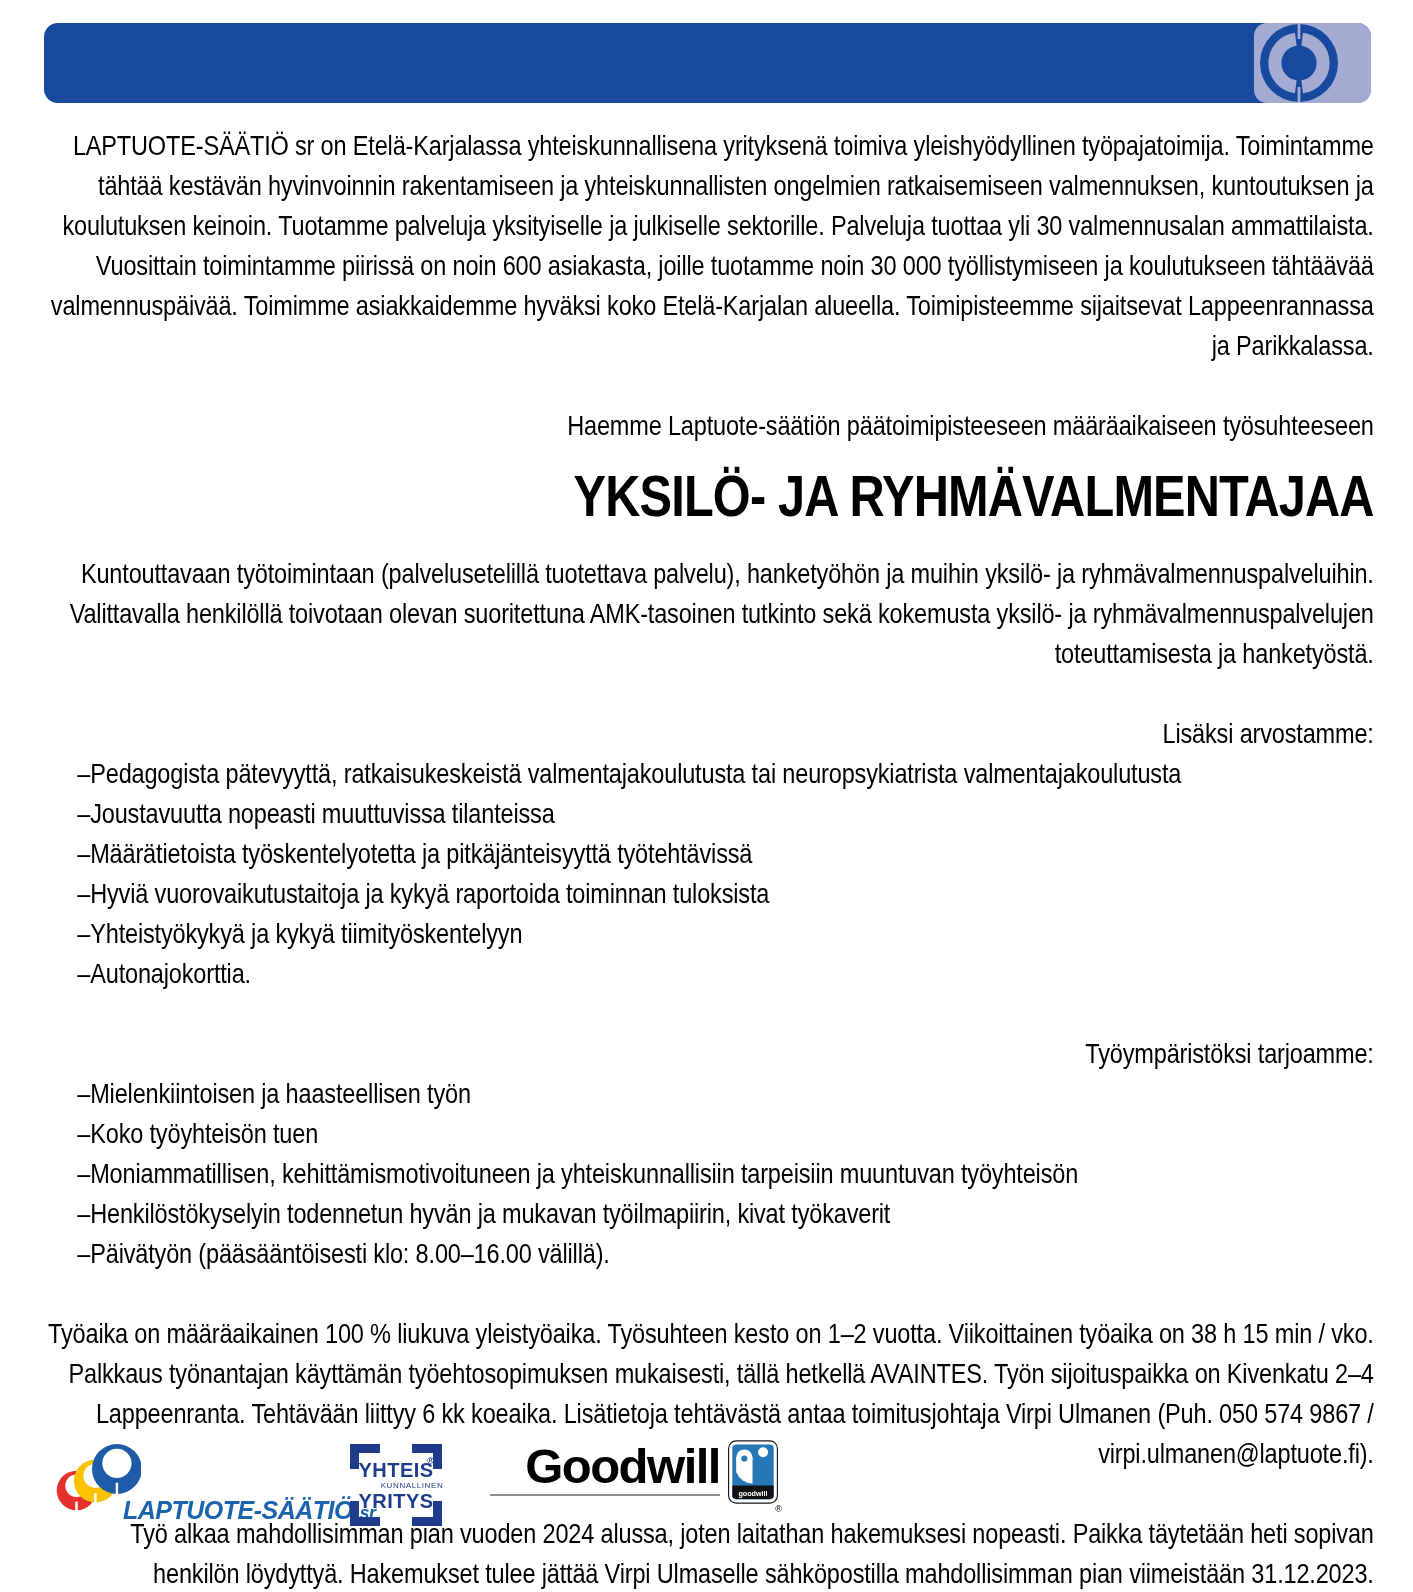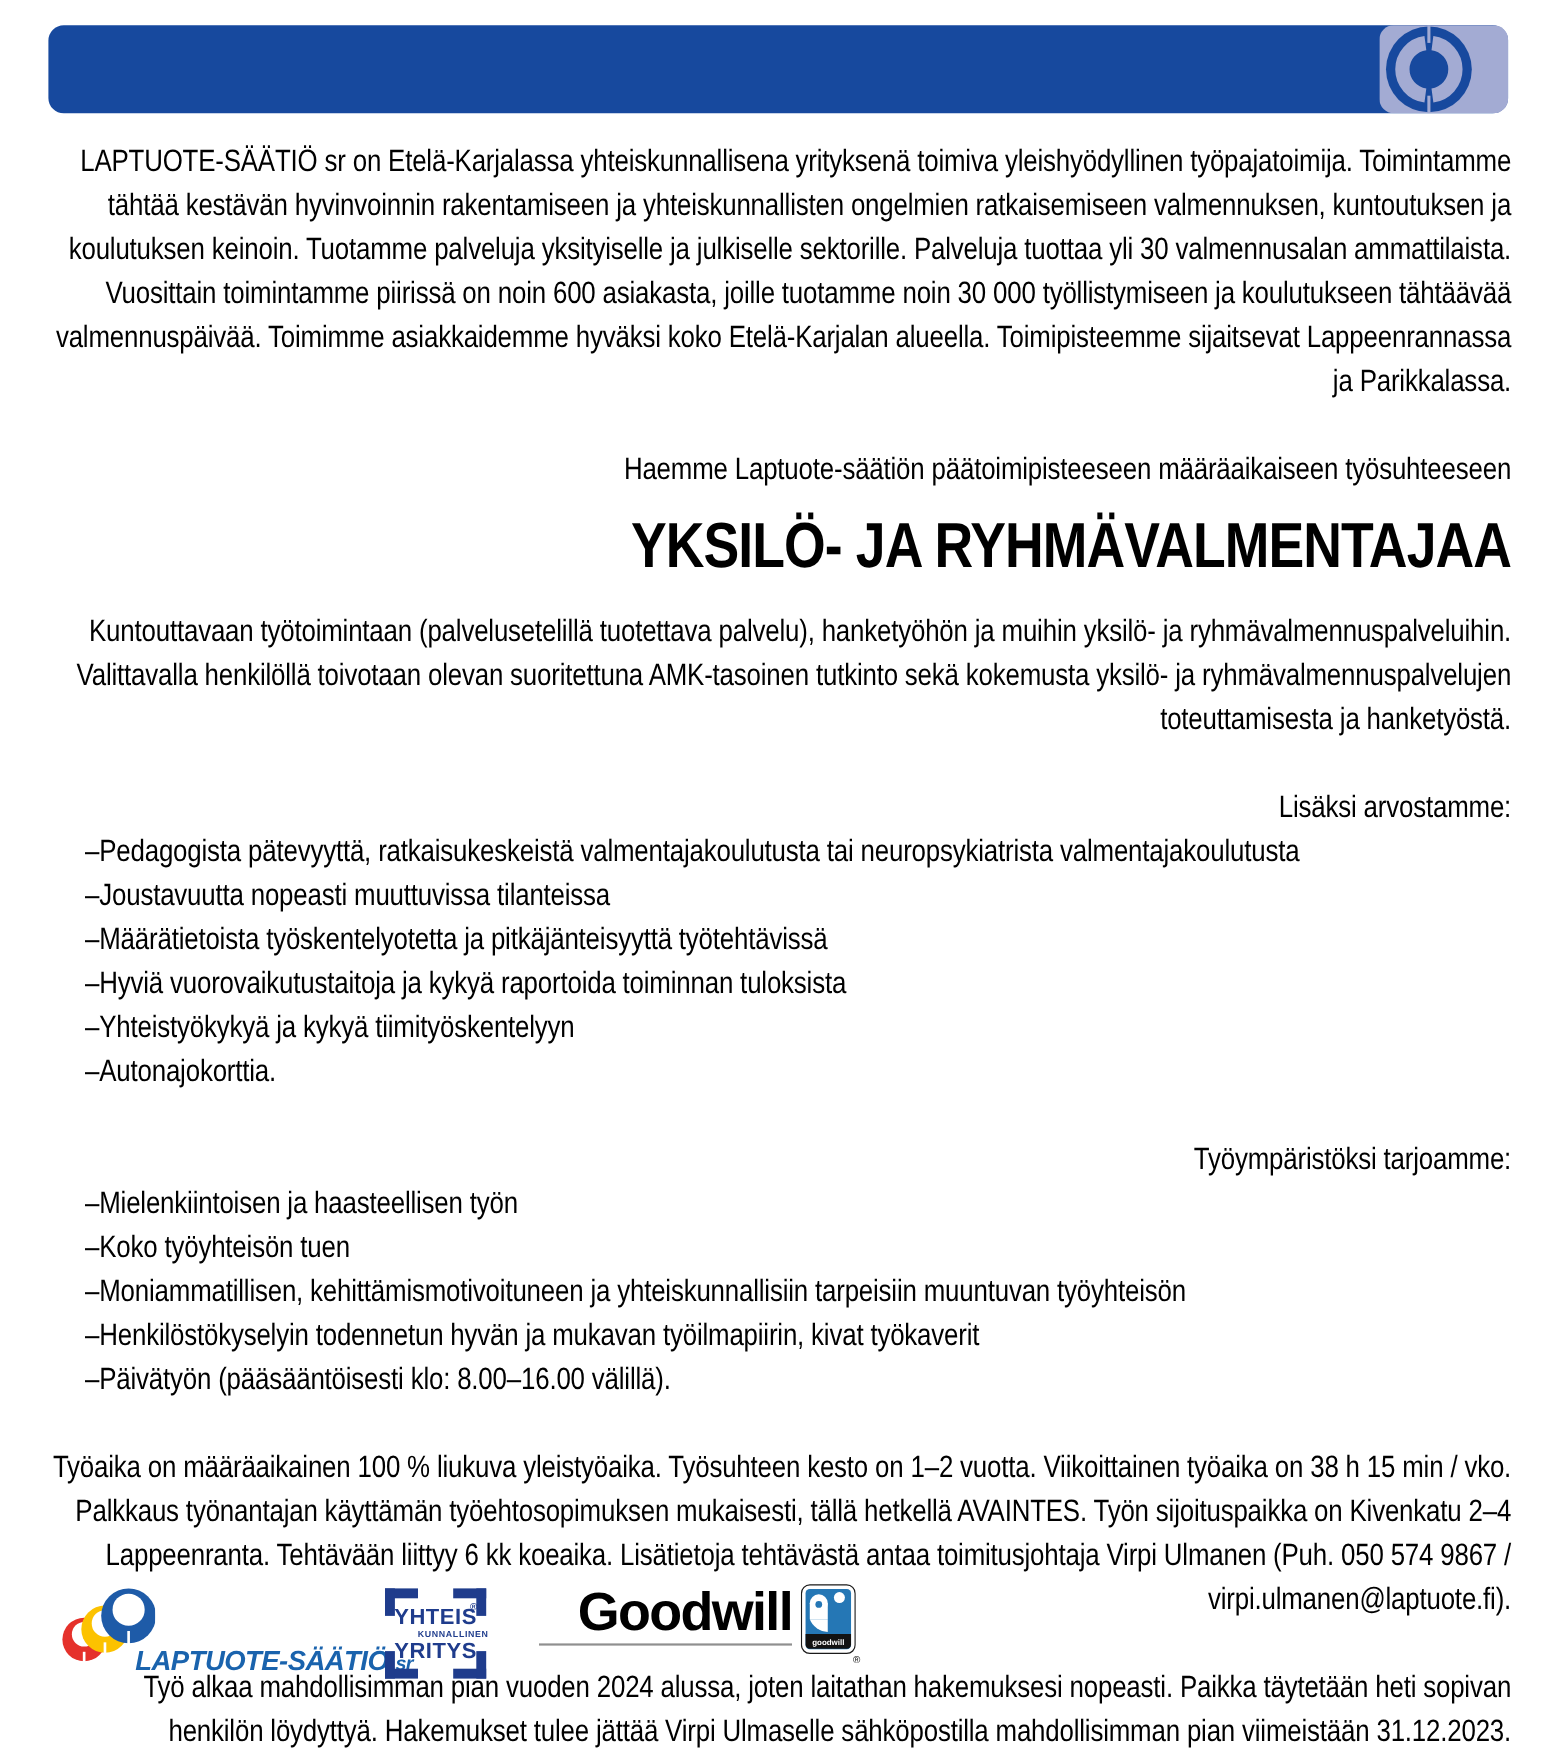--- a/index.html
+++ b/index.html
@@ -50,21 +50,21 @@
     position:absolute; left:350px; top:6px; width:92px; height:82px;
     display:flex; flex-direction:column; align-items:center; justify-content:center;
     color:#1F3C8C;
   }
   .yh-corner { position:absolute; width:30px; height:25px; }
   .yh-tl { top:0; left:0; border-top:9px solid #1F3C8C; border-left:9px solid #1F3C8C; }
   .yh-tr { top:0; right:0; border-top:9px solid #1F3C8C; border-right:9px solid #1F3C8C; }
   .yh-bl { bottom:0; left:0; border-bottom:9px solid #1F3C8C; border-left:9px solid #1F3C8C; }
   .yh-br { bottom:0; right:0; border-bottom:9px solid #1F3C8C; border-right:9px solid #1F3C8C; }
   .yh-line1, .yh-line3 { font-size:20px; font-weight:bold; letter-spacing:0.5px; line-height:20px; }
-  .yh-line2 { font-size:8px; font-weight:bold; letter-spacing:0.6px; line-height:11px;padding-left:32px; }
+  .yh-line2 { font-size:8px; font-weight:normal; letter-spacing:0.6px; line-height:11px;padding-left:32px; }
   .yh-reg { position:absolute; top:12px; right:8px; font-size:9px; font-weight:bold; }
 
   .goodwill-logo { position:absolute; left:490px; top:2px; display:flex; align-items:flex-start; }
   .goodwill-wordmark {
     font-size:49px; font-weight:bold; letter-spacing:-1.5px; line-height:49px;
     padding:2px 0 3px 11px; border-bottom:2px solid #8F8F8F; min-width:230px;
   }
   .goodwill-badge { margin-left:8px; position:relative; }
   .goodwill-badge svg { display:block; }
   .gw-reg { position:absolute; right:-4px; bottom:-10px; font-size:9px; }

